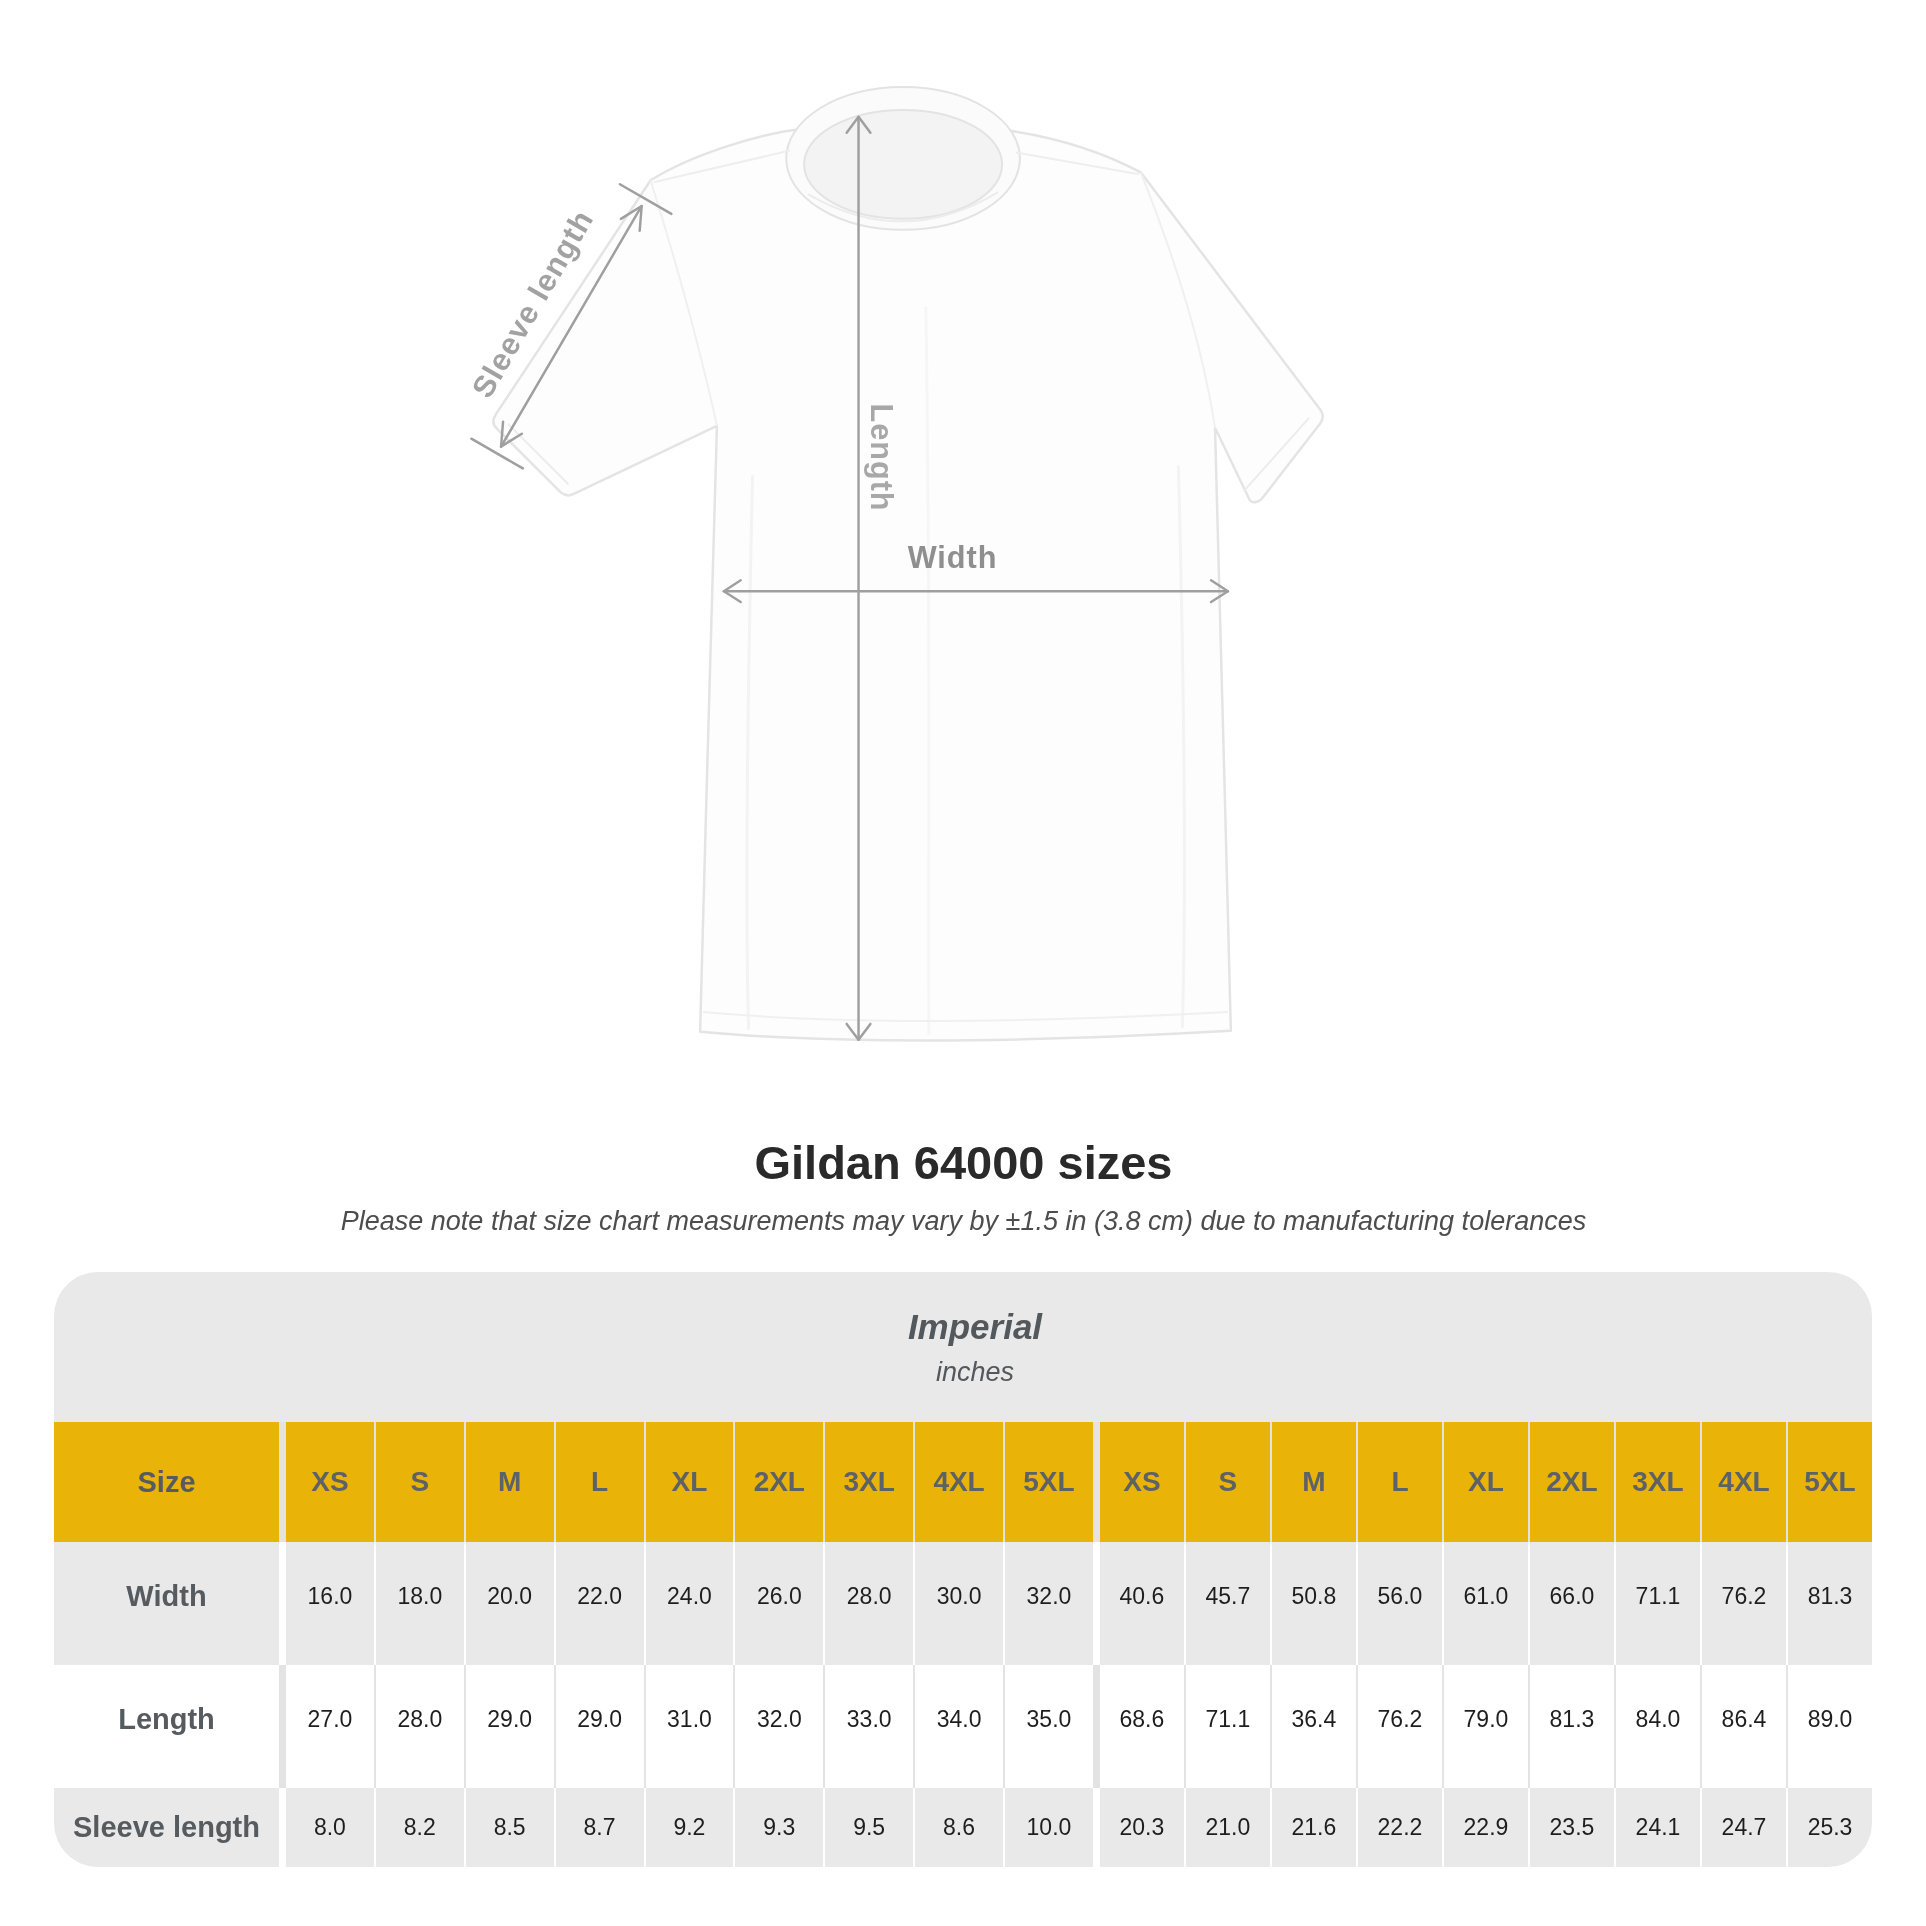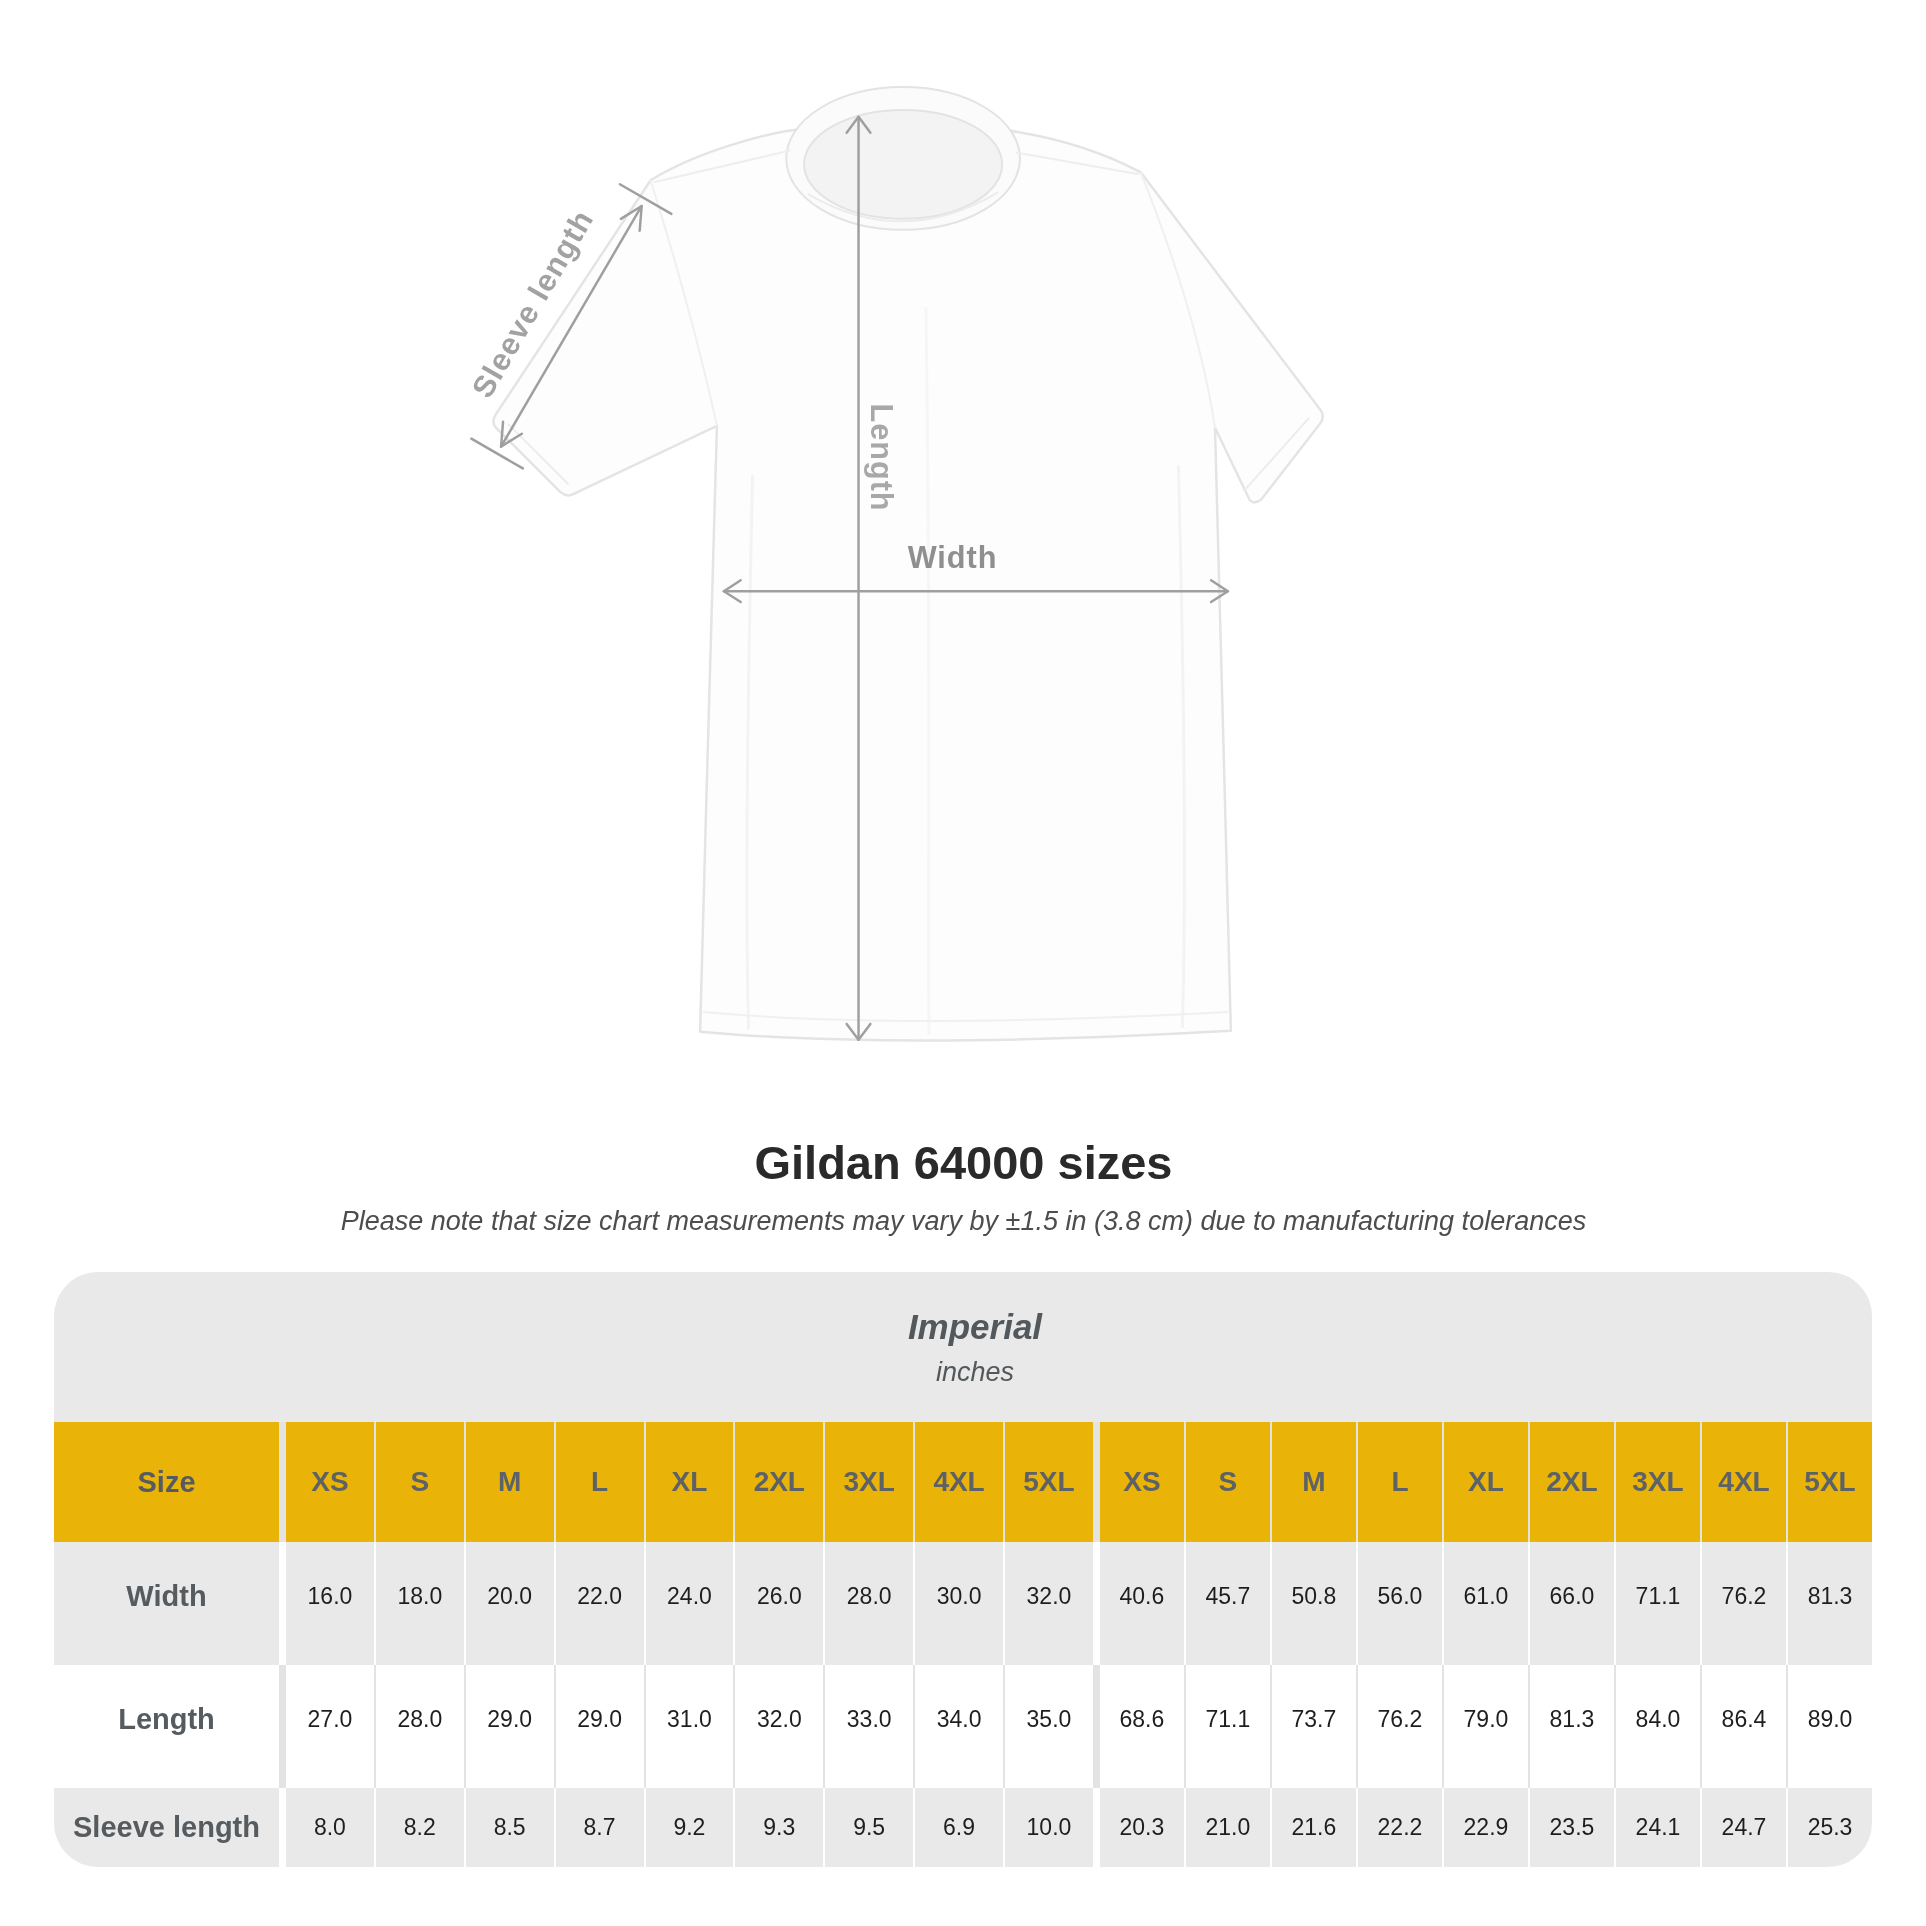--- a/index.html
+++ b/index.html
@@ -163,38 +163,38 @@
         <div class="cell value-cell imp">28.0</div>
         <div class="cell value-cell imp">29.0</div>
         <div class="cell value-cell imp">29.0</div>
         <div class="cell value-cell imp">31.0</div>
         <div class="cell value-cell imp">32.0</div>
         <div class="cell value-cell imp">33.0</div>
         <div class="cell value-cell imp">34.0</div>
         <div class="cell value-cell imp">35.0</div>
         <div class="cell value-cell met group-start">68.6</div>
         <div class="cell value-cell met">71.1</div>
-        <div class="cell value-cell met">73.7</div>
+        <div class="cell value-cell met">36.4</div>
         <div class="cell value-cell met">76.2</div>
         <div class="cell value-cell met">79.0</div>
         <div class="cell value-cell met">81.3</div>
         <div class="cell value-cell met">84.0</div>
         <div class="cell value-cell met">86.4</div>
         <div class="cell value-cell met">89.0</div>
       </div>
     <div class="row data-row shade short last" id="row-sleeve">
         <div class="cell label-cell">Sleeve length</div>
         <div class="cell value-cell imp group-start">8.0</div>
         <div class="cell value-cell imp">8.2</div>
         <div class="cell value-cell imp">8.5</div>
         <div class="cell value-cell imp">8.7</div>
         <div class="cell value-cell imp">9.2</div>
         <div class="cell value-cell imp">9.3</div>
         <div class="cell value-cell imp">9.5</div>
-        <div class="cell value-cell imp">6.9</div>
+        <div class="cell value-cell imp">8.6</div>
         <div class="cell value-cell imp">10.0</div>
         <div class="cell value-cell met group-start">20.3</div>
         <div class="cell value-cell met">21.0</div>
         <div class="cell value-cell met">21.6</div>
         <div class="cell value-cell met">22.2</div>
         <div class="cell value-cell met">22.9</div>
         <div class="cell value-cell met">23.5</div>
         <div class="cell value-cell met">24.1</div>
         <div class="cell value-cell met">24.7</div>
         <div class="cell value-cell met">25.3</div>

